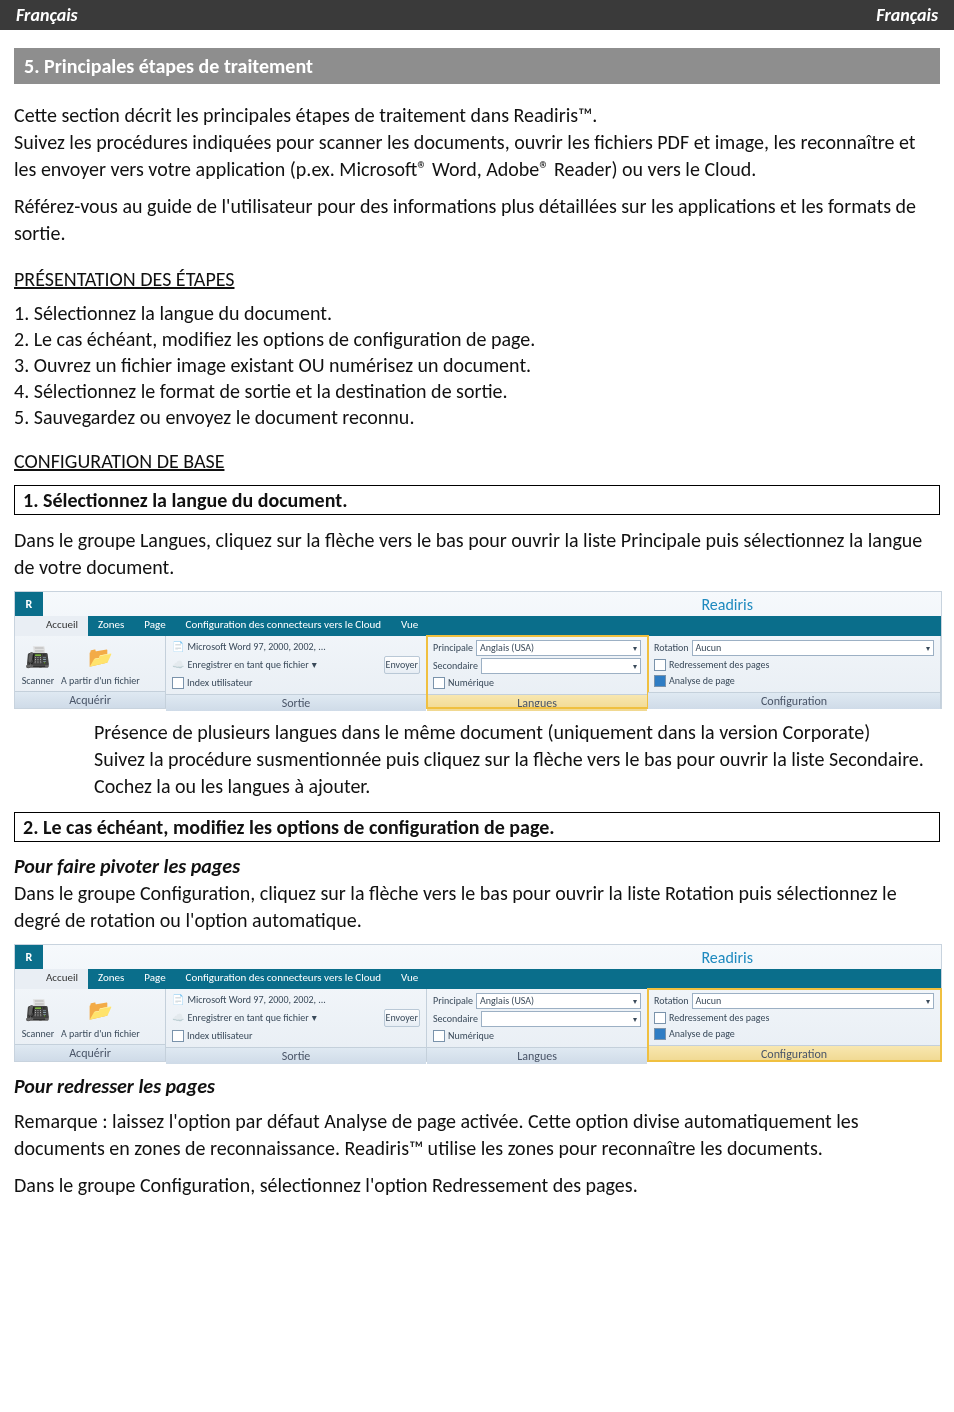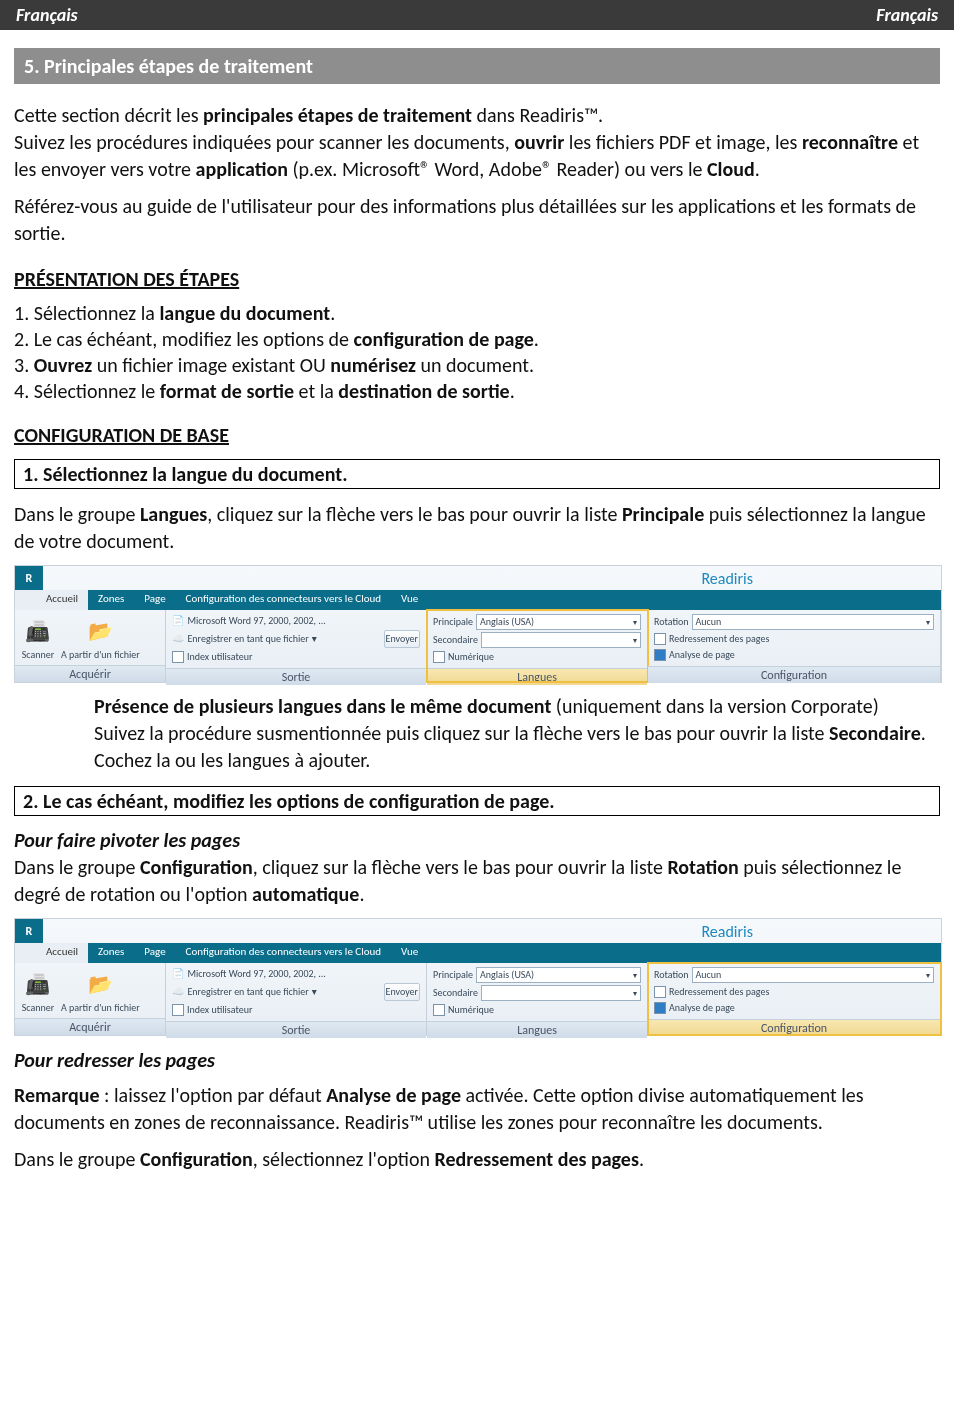--- a/index.html
+++ b/index.html
@@ -22,22 +22,22 @@
   .content { padding: 0 14px 30px 14px; }
   .section-title {
     background: #8e8e8e;
     color: #fff;
     font-weight: bold;
     font-size: 20px;
     padding: 6px 10px;
     margin: 18px 0 18px 0;
   }
   .body-text { font-size: 20px; line-height: 1.35; margin: 10px 0; }
-  .bold { font-weight: bold; margin-top: 40px; }
-  .underline-heading { font-size: 20px; font-weight: bold; text-decoration: underline; margin: 20px 0 10px 0; }
+  .bold { font-weight: normal; margin-top: 40px; }
+  .underline-heading { font-size: 20px; font-weight: normal; text-decoration: underline; margin: 20px 0 10px 0; }
   .steps { font-size: 20px; margin: 4px 0 10px 0; }
   .steps div { margin: 2px 0; }
   .boxed {
     border: 1px solid #000;
     font-weight: bold;
     font-size: 20px;
     padding: 2px 8px;
     margin: 12px 0;
   }
   .italic-heading { font-style: italic; font-weight: bold; font-size: 20px; margin: 12px 0 2px 0; }
@@ -135,20 +135,21 @@
 
   <div class="body-text">Référez-vous au guide de l'utilisateur pour des informations plus détaillées sur les applications et les formats de sortie.</div>
 
   <div class="underline-heading">PRÉSENTATION DES ÉTAPES</div>
 
   <div class="steps">
     <div><span>1. Sélectionnez la </span><span class="bold">langue du document</span><span>.</span></div>
     <div><span>2. Le cas échéant, modifiez les options de </span><span class="bold">configuration de page</span><span>.</span></div>
     <div><span>3. </span><span class="bold">Ouvrez</span><span> un fichier image existant OU </span><span class="bold">numérisez</span><span> un document.</span></div>
     <div><span>4. Sélectionnez le </span><span class="bold">format de sortie</span><span> et la </span><span class="bold">destination de sortie</span><span>.</span></div>
+    <div><span>5. </span><span class="bold">Sauvegardez</span><span> ou </span><span class="bold">envoyez</span><span> le document reconnu.</span></div>
   </div>
 
   <div class="underline-heading">CONFIGURATION DE BASE</div>
 
   <div class="boxed">1. Sélectionnez la langue du document.</div>
 
   <div class="body-text">
     <span>Dans le groupe </span><span class="bold">Langues</span><span>, cliquez sur la flèche vers le bas pour ouvrir la liste </span><span class="bold">Principale</span><span> puis sélectionnez la langue de votre document.</span>
   </div>
 

